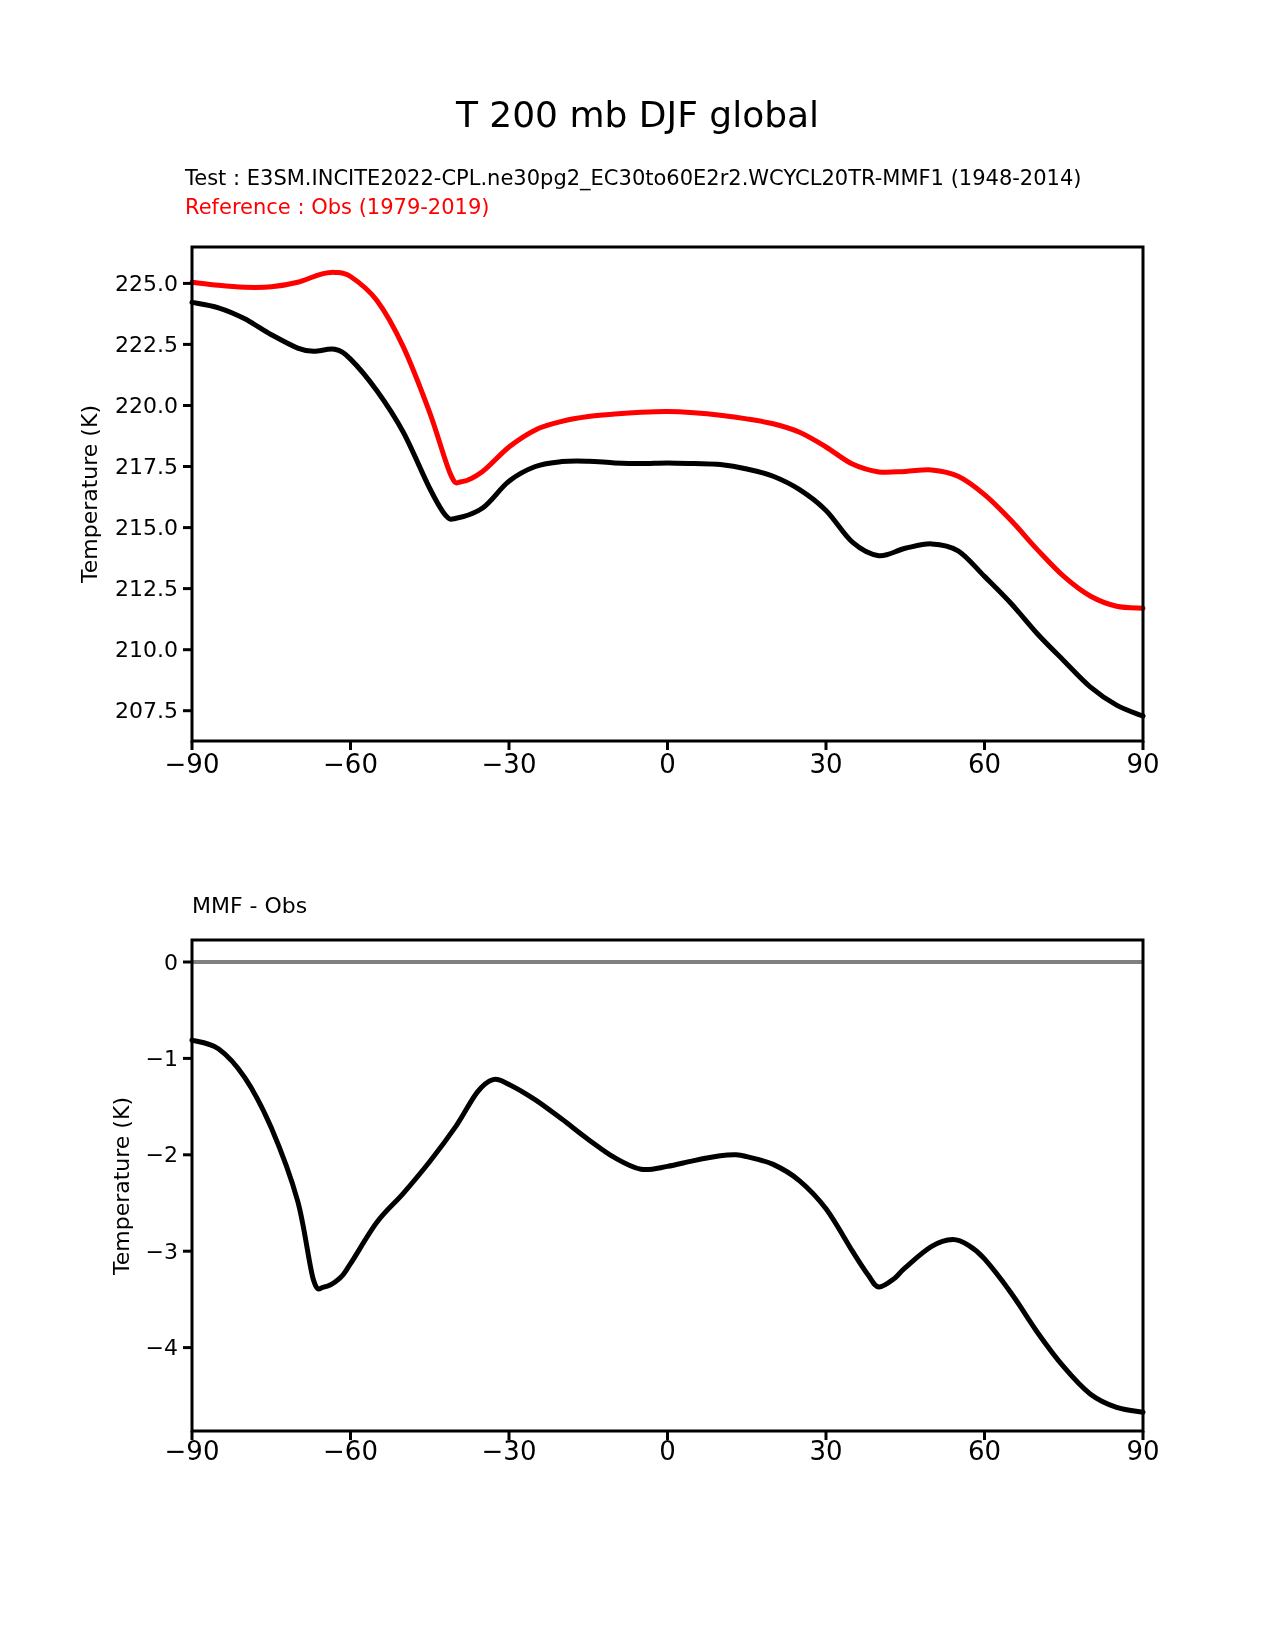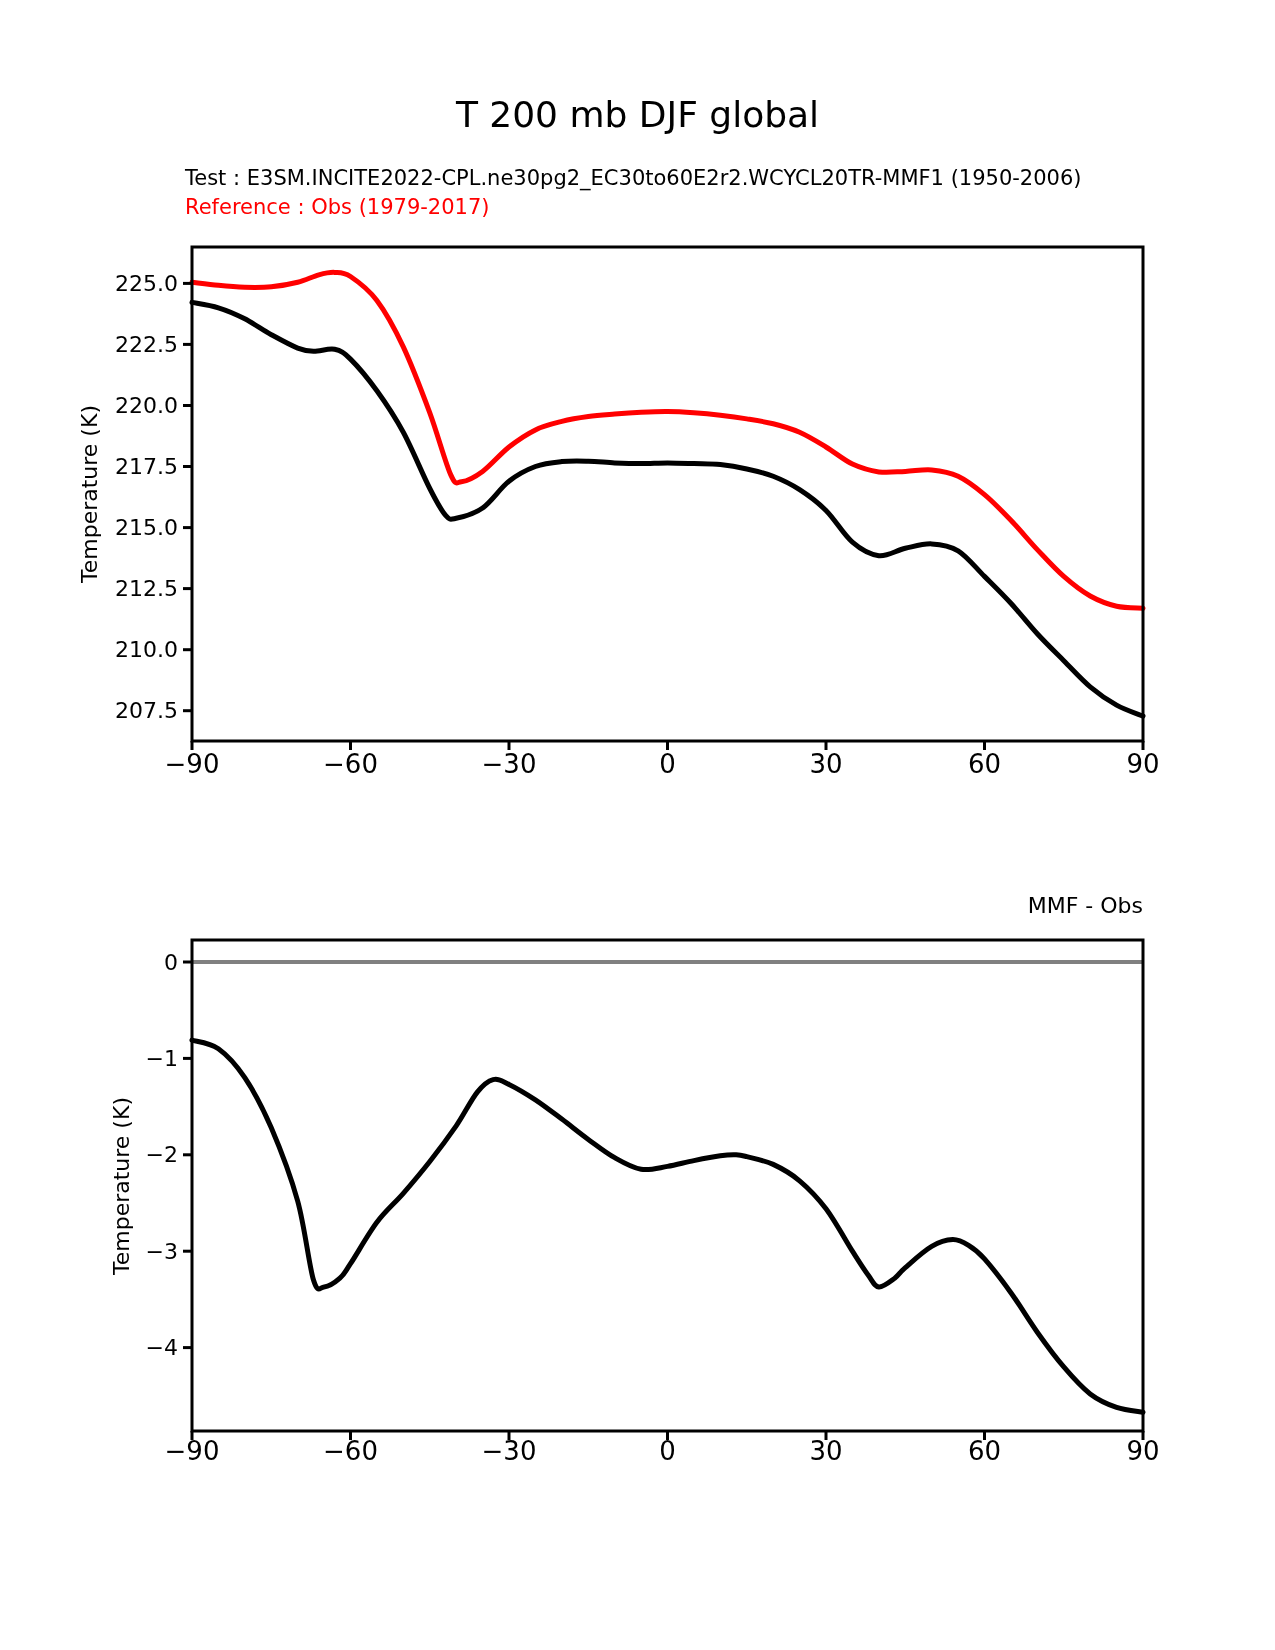--- a/index.html
+++ b/index.html
@@ -20,21 +20,21 @@
   .anno-test{top:168px;}
   .anno-ref{top:197px;color:#ff0000;}
   .ylabel{
     position:absolute;font-size:22px;line-height:1;white-space:nowrap;
     transform:translate(-50%,-50%) rotate(-90deg);
   }
   .ylabel-top{left:90px;top:494px;}
   .ylabel-bottom{left:122px;top:1186px;}
   .subtitle-bottom{
     position:absolute;left:192px;width:951px;top:895px;
-    text-align:right;font-size:22px;line-height:1;
+    text-align:left;font-size:22px;line-height:1;
   }
 </style>
 </head>
 <body>
 
 <div class="figure">
 
   <svg id="plot-svg" width="1275" height="1650" viewBox="0 0 1275 1650">
       <path d="M192.0 302.4C196.4 303.3 209.6 305.1 218.4 307.8C227.2 310.5 236.0 314.3 244.8 318.8C253.6 323.3 262.4 329.8 271.3 334.7C280.1 339.5 290.6 345.3 297.7 348.1C304.7 350.9 307.4 351.1 313.5 351.3C319.7 351.5 328.5 348.0 334.6 349.3C340.8 350.6 343.5 352.2 350.5 359.1C357.5 366.0 368.1 378.6 376.9 390.8C385.7 403.0 394.5 416.1 403.3 432.3C412.1 448.6 422.7 474.7 429.8 488.5C436.8 502.3 441.2 510.4 445.6 515.4C450.0 520.3 450.0 519.5 456.2 518.3C462.3 517.1 473.8 514.2 482.6 508.0C491.4 501.9 500.2 488.1 509.0 481.2C517.8 474.3 526.6 469.8 535.4 466.5C544.2 463.3 553.0 462.5 561.8 461.6C570.6 460.7 579.4 461.0 588.3 461.2C597.1 461.4 605.9 462.5 614.7 462.9C623.5 463.3 632.3 463.6 641.1 463.6C649.9 463.6 658.7 462.9 667.5 462.9C676.3 462.9 685.1 463.3 693.9 463.6C702.7 463.9 711.5 463.7 720.3 464.6C729.1 465.5 737.9 467.0 746.8 469.0C755.6 470.9 764.4 472.8 773.2 476.3C782.0 479.8 790.8 484.0 799.6 489.7C808.4 495.4 817.2 501.7 826.0 510.5C834.8 519.2 843.6 534.7 852.4 542.2C861.2 549.8 870.0 554.6 878.8 555.7C887.6 556.7 896.4 550.3 905.3 548.3C914.1 546.4 922.9 543.5 931.7 543.9C940.5 544.3 949.3 545.4 958.1 550.8C966.9 556.2 975.7 567.7 984.5 576.4C993.3 585.2 1002.1 593.7 1010.9 603.3C1019.7 612.8 1028.5 624.2 1037.3 633.8C1046.1 643.4 1054.9 651.8 1063.8 660.7C1072.6 669.5 1081.4 679.4 1090.2 686.8C1099.0 694.2 1107.8 700.2 1116.6 705.1C1125.4 710.0 1138.6 714.3 1143.0 716.1" fill="none" stroke="#000000" stroke-width="5" stroke-linecap="round" stroke-linejoin="round"></path>
       <path d="M192.0 282.2C196.4 282.7 209.6 284.5 218.4 285.3C227.2 286.2 236.0 287.0 244.8 287.3C253.6 287.5 262.4 287.7 271.3 286.8C280.1 285.9 289.7 284.2 297.7 282.2C305.6 280.2 312.6 276.5 318.8 274.8C325.0 273.2 329.4 272.1 334.6 272.4C339.9 272.7 343.5 271.9 350.5 276.5C357.5 281.2 368.1 288.8 376.9 300.5C385.7 312.2 394.5 328.2 403.3 346.9C412.1 365.6 421.8 391.4 429.8 412.8C437.7 434.2 445.6 463.6 450.9 475.1C456.2 486.6 456.2 482.3 461.4 481.7C466.7 481.1 474.7 477.2 482.6 471.4C490.5 465.6 500.2 453.9 509.0 447.0C517.8 440.1 526.6 434.2 535.4 429.9C544.2 425.6 553.0 423.6 561.8 421.4C570.6 419.1 579.4 417.7 588.3 416.5C597.1 415.2 605.9 414.7 614.7 414.0C623.5 413.3 632.3 412.7 641.1 412.3C649.9 411.9 658.7 411.5 667.5 411.6C676.3 411.7 685.1 412.2 693.9 412.8C702.7 413.4 711.5 414.2 720.3 415.2C729.1 416.3 737.9 417.5 746.8 418.9C755.6 420.3 764.4 421.6 773.2 423.8C782.0 426.0 790.8 428.5 799.6 432.3C808.4 436.2 817.2 441.7 826.0 447.0C834.8 452.3 843.6 459.9 852.4 464.1C861.2 468.2 870.0 470.7 878.8 471.9C887.6 473.1 896.4 471.7 905.3 471.4C914.1 471.1 922.9 469.1 931.7 469.9C940.5 470.8 949.3 472.2 958.1 476.3C966.9 480.4 975.7 487.3 984.5 494.6C993.3 501.9 1002.1 511.1 1010.9 520.3C1019.7 529.4 1028.5 540.2 1037.3 549.6C1046.1 558.9 1054.9 568.7 1063.8 576.4C1072.6 584.1 1081.4 591.0 1090.2 596.0C1099.0 600.9 1107.8 604.2 1116.6 606.2C1125.4 608.2 1138.6 607.8 1143.0 608.2" fill="none" stroke="#ff0000" stroke-width="5" stroke-linecap="round" stroke-linejoin="round"></path>
@@ -93,21 +93,21 @@
       <line x1="183" x2="192" y1="1154.8" y2="1154.8" stroke="#000" stroke-width="3"></line>
       <text x="178" y="1154.8" text-anchor="end" dominant-baseline="central" font-size="22" font-family="&quot;DejaVu Sans&quot;, sans-serif" fill="#000">−2</text>
       <line x1="183" x2="192" y1="1251.2" y2="1251.2" stroke="#000" stroke-width="3"></line>
       <text x="178" y="1251.2" text-anchor="end" dominant-baseline="central" font-size="22" font-family="&quot;DejaVu Sans&quot;, sans-serif" fill="#000">−3</text>
       <line x1="183" x2="192" y1="1347.6" y2="1347.6" stroke="#000" stroke-width="3"></line>
       <text x="178" y="1347.6" text-anchor="end" dominant-baseline="central" font-size="22" font-family="&quot;DejaVu Sans&quot;, sans-serif" fill="#000">−4</text>
     </svg>
 
   <div class="main-title">T 200 mb DJF global</div>
 
-  <div class="anno anno-test" style="color: rgb(0, 0, 0);">Test : E3SM.INCITE2022-CPL.ne30pg2_EC30to60E2r2.WCYCL20TR-MMF1 (1950-2006)</div>
-  <div class="anno anno-ref" style="color: rgb(255, 0, 0);">Reference : Obs (1979-2017)</div>
+  <div class="anno anno-test" style="color: rgb(0, 0, 0);">Test : E3SM.INCITE2022-CPL.ne30pg2_EC30to60E2r2.WCYCL20TR-MMF1 (1948-2014)</div>
+  <div class="anno anno-ref" style="color: rgb(255, 0, 0);">Reference : Obs (1979-2019)</div>
 
   <div class="ylabel ylabel-top">Temperature (K)</div>
 
   <div class="subtitle-bottom">MMF - Obs</div>
   <div class="ylabel ylabel-bottom">Temperature (K)</div>
 
 </div>
 
 </body></html>

